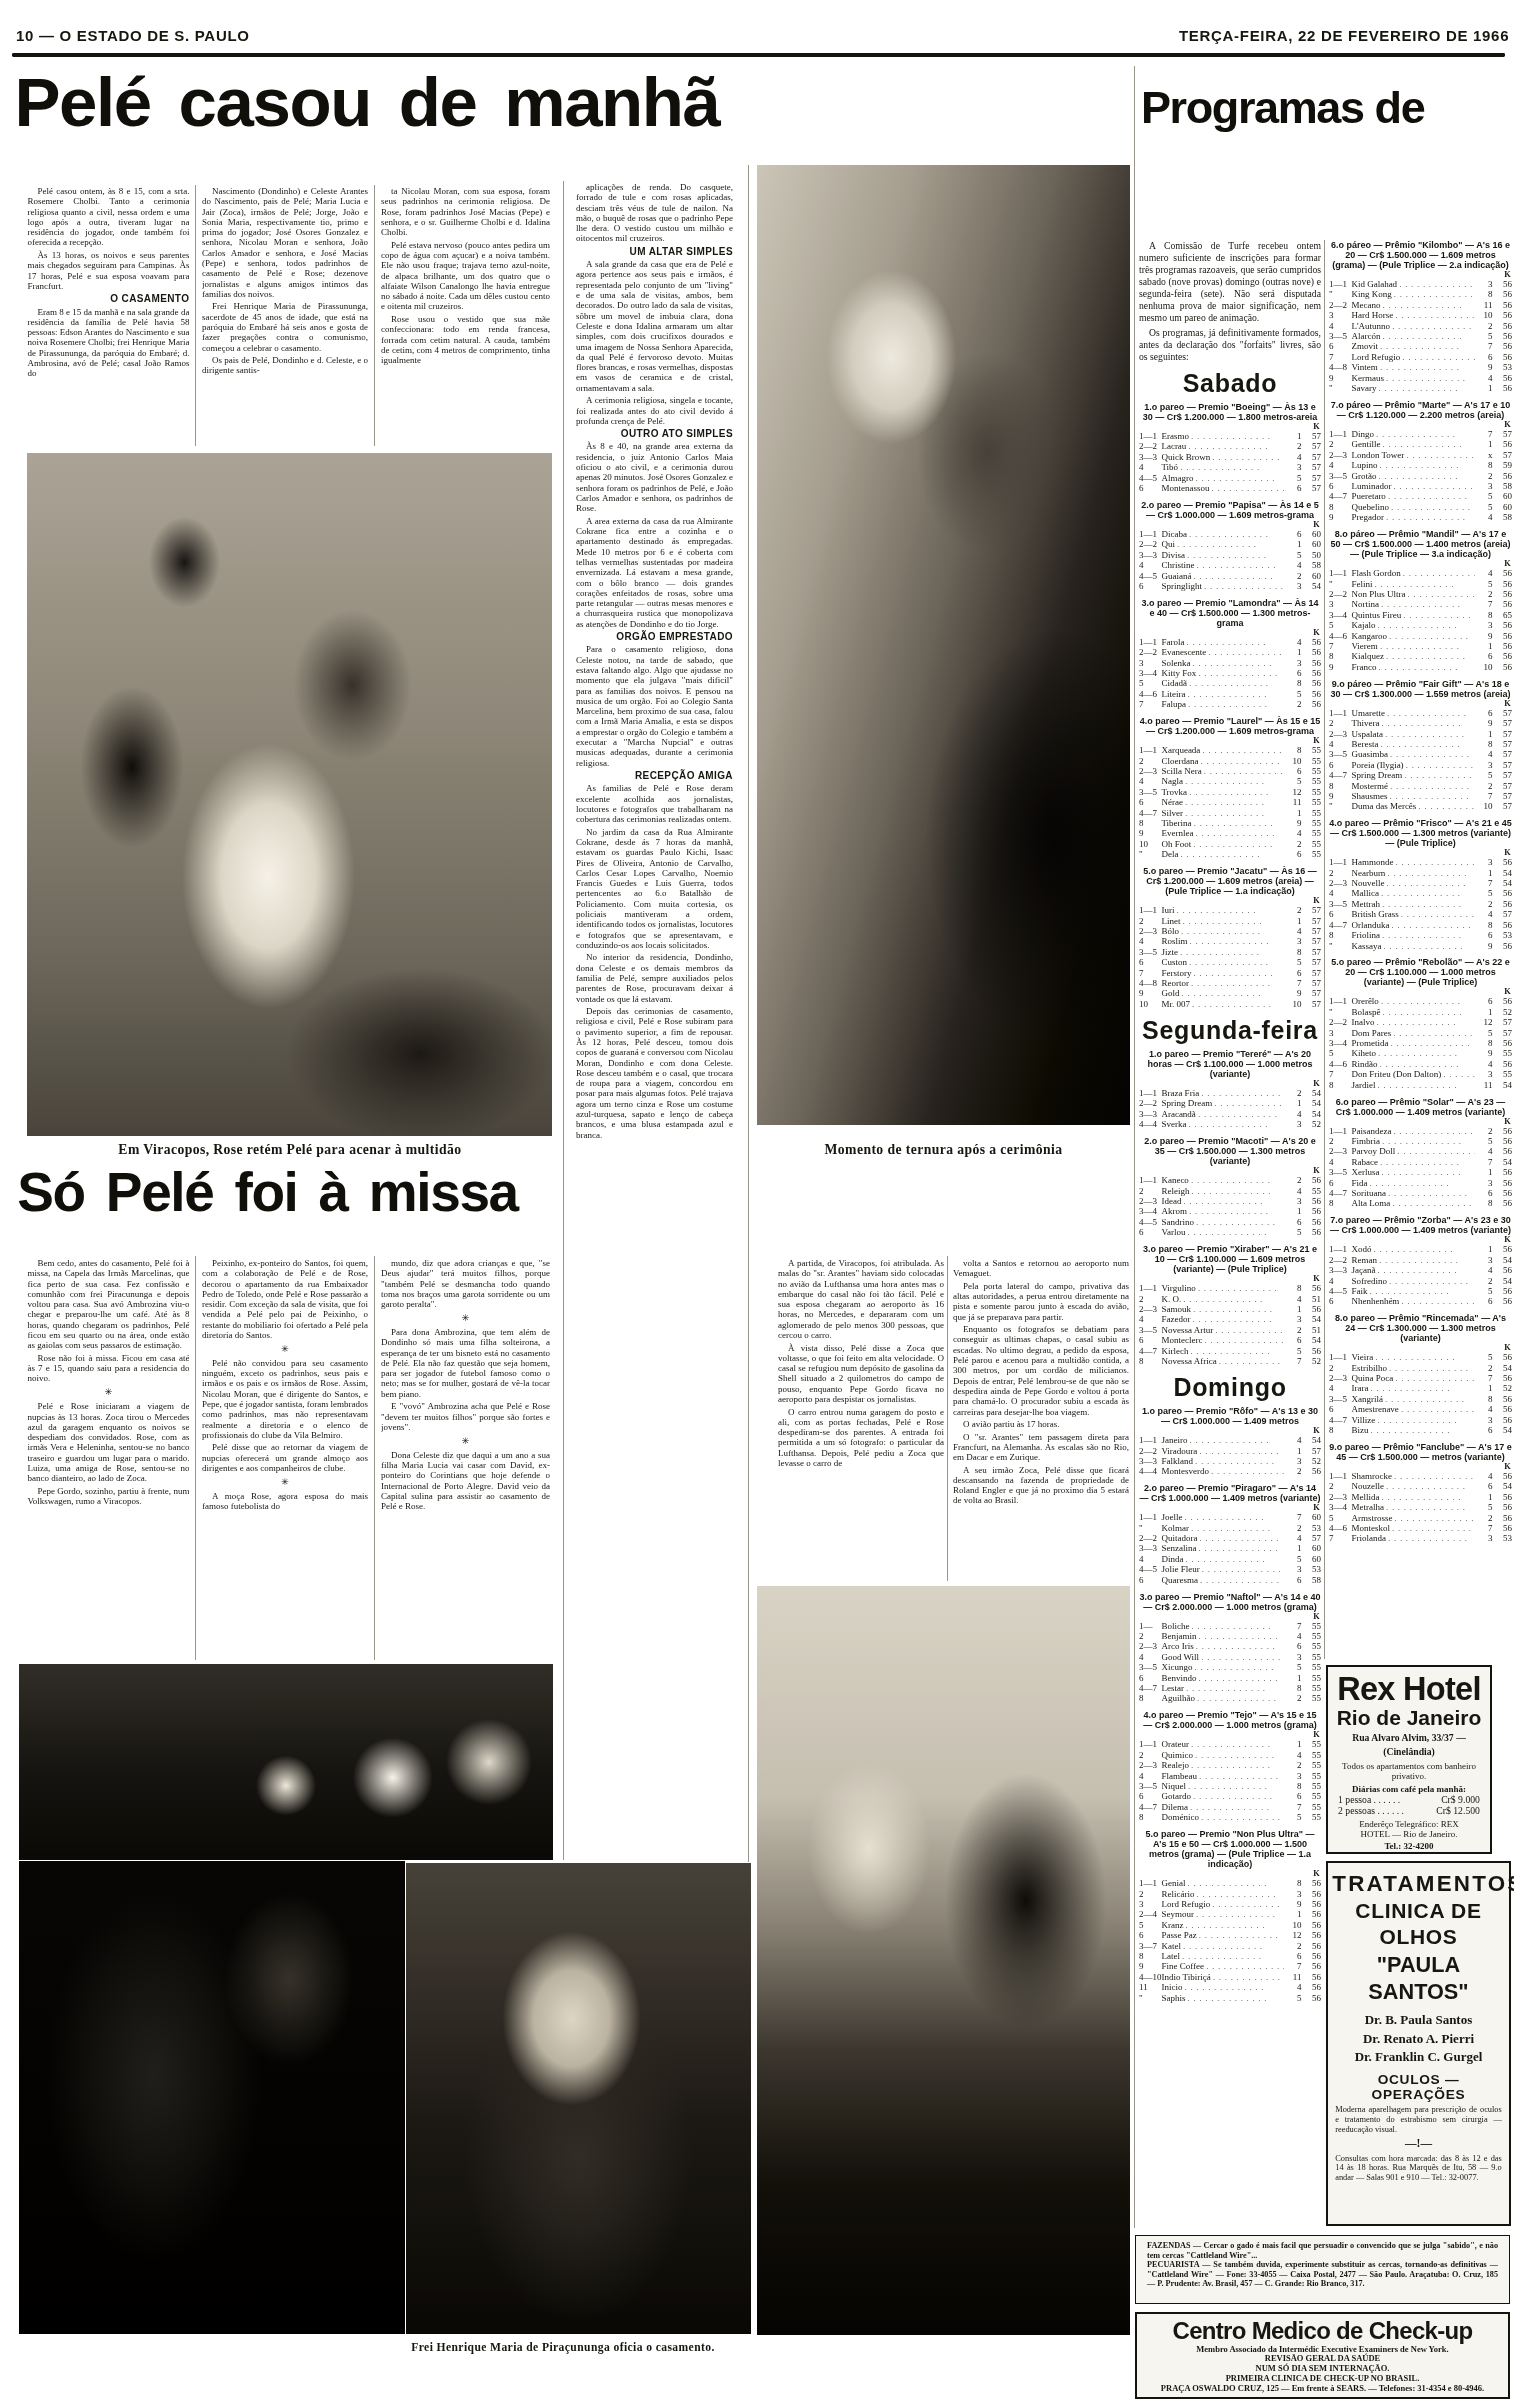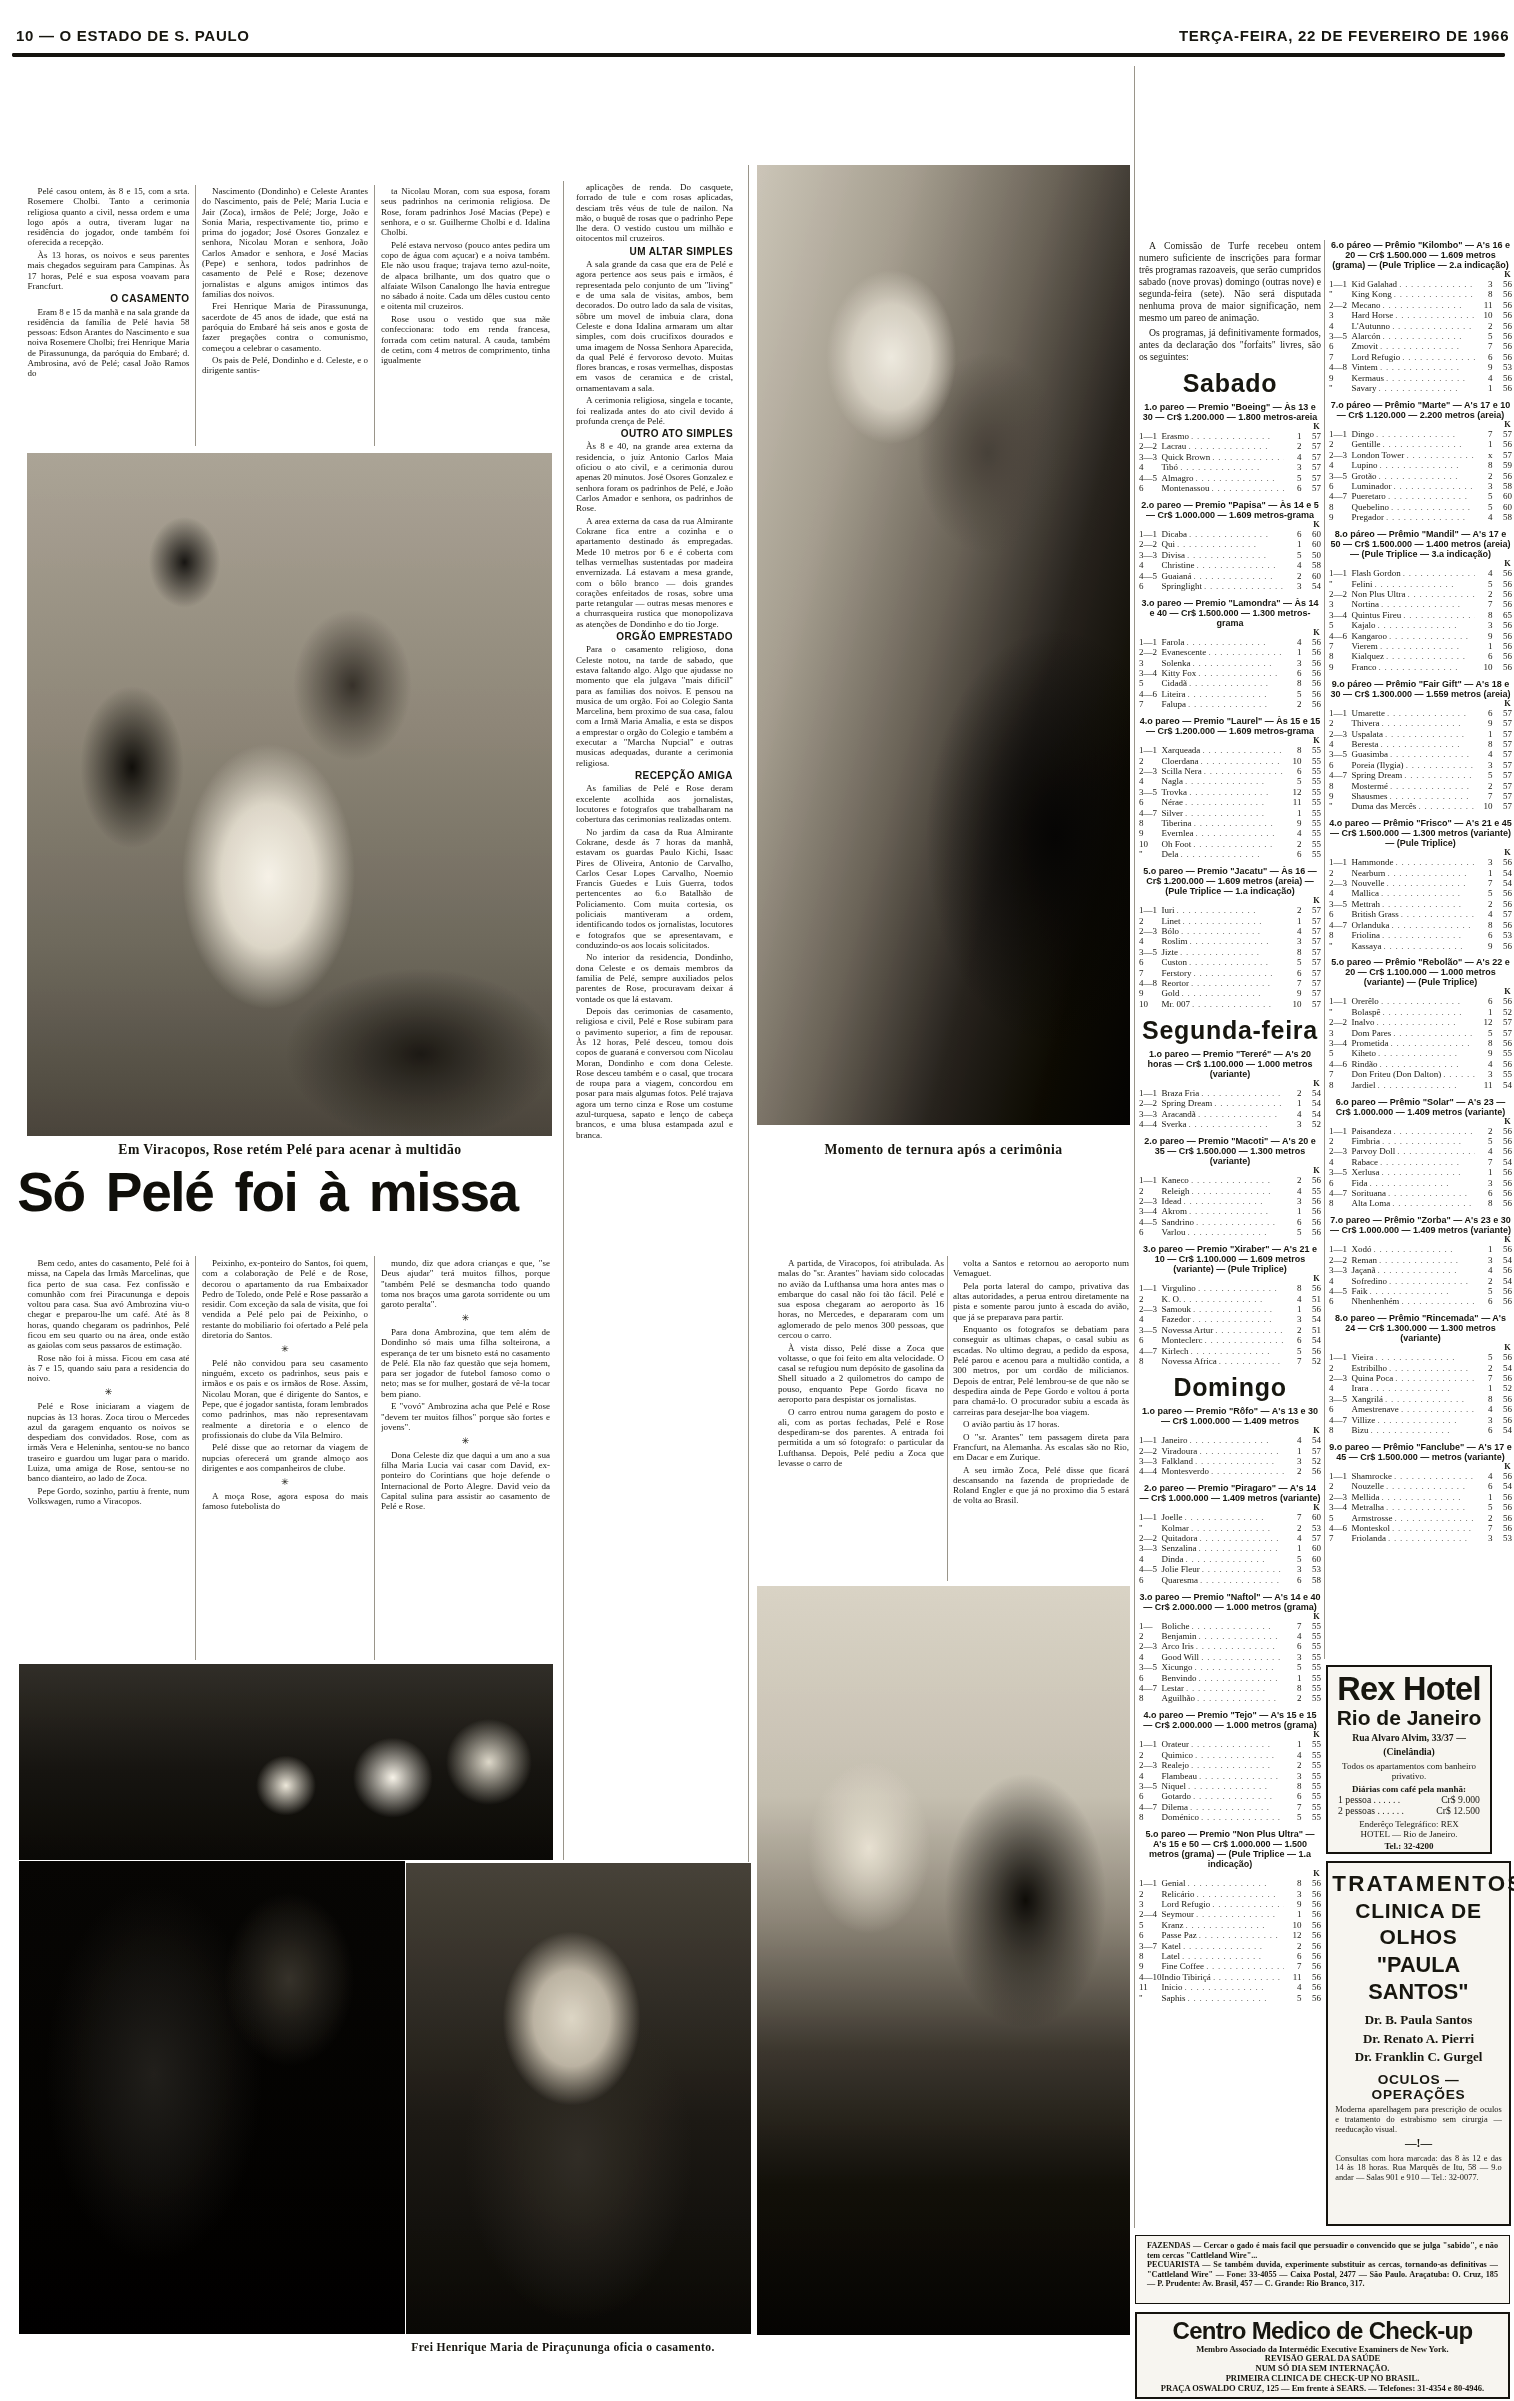--- a/index.html
+++ b/index.html
@@ -66,20 +66,21 @@
 </style>
 </head>
 <body>
 
 <div id="canvas" data-name="newspaper-page">
 
   <div class="abs mast" style="left:16px;top:27.4px;" data-name="masthead-page-number">10 — O ESTADO DE S. PAULO</div>
   <div class="abs mast" style="right:5.8px;top:27.4px;" data-name="masthead-date">TERÇA-FEIRA, 22 DE FEVEREIRO DE 1966</div>
   <div class="abs" id="rule-top" style="left:11.6px;top:53px;width:1493px;" data-name="masthead-rule"></div>
 
+  <div class="abs bighead" id="headline-main" style="left:14.4px;top:68px;width:740px;" data-name="headline-pele-casou">Pelé casou de manhã</div>
 
   <div class="abs col" style="left:27.4px;top:186px;width:162px;height:258px;" data-name="article-column">
       <div class="para" data-name="article-paragraph">Pelé casou ontem, às 8 e 15, com a srta. Rosemere Cholbi. Tanto a cerimonia religiosa quanto a civil, nessa ordem e uma logo após a outra, tiveram lugar na residência do jogador, onde também foi oferecida a recepção.</div>
       <div class="para" data-name="article-paragraph">Às 13 horas, os noivos e seus parentes mais chegados seguiram para Campinas. Às 17 horas, Pelé e sua esposa voavam para Francfurt.</div>
       <div class="subhead" data-name="article-subhead">O CASAMENTO</div>
       <div class="para" data-name="article-paragraph">Eram 8 e 15 da manhã e na sala grande da residência da família de Pelé havia 58 pessoas: Edson Arantes do Nascimento e sua noiva Rosemere Cholbi; frei Henrique Maria de Pirassununga, da paróquia do Embaré; d. Ambrosina, avó de Pelé; casal João Ramos do</div>
     </div>
   <div class="abs col" style="left:202px;top:186px;width:166px;height:258px;" data-name="article-column">
       <div class="para" data-name="article-paragraph">Nascimento (Dondinho) e Celeste Arantes do Nascimento, pais de Pelé; Maria Lucia e Jair (Zoca), irmãos de Pelé; Jorge, João e Sonia Maria, respectivamente tio, primo e prima do jogador; José Osores Gonzalez e senhora, Nicolau Moran e senhora, João Carlos Amador e senhora, e José Macias (Pepe) e senhora, todos padrinhos de casamento de Pelé e Rose; dezenove jornalistas e alguns amigos intimos das familias dos noivos.</div>
       <div class="para" data-name="article-paragraph">Frei Henrique Maria de Pirassununga, sacerdote de 45 anos de idade, que está na paróquia do Embaré há seis anos e gosta de fazer pregações contra o comunismo, começou a celebrar o casamento.</div>
@@ -182,20 +183,21 @@
       <div class="para" data-name="article-paragraph">A seu irmão Zoca, Pelé disse que ficará descansando na fazenda de propriedade de Roland Engler e que já no proximo dia 5 estará de volta ao Brasil.</div>
     </div>
 
   <div class="photo" style="left:757px;top:1586px;width:373px;height:749px;
     background:
       radial-gradient(ellipse 101px 159px at 72% 42%, #13110d 0%, rgba(19,17,13,0) 80%),
       radial-gradient(ellipse 72px 101px at 30% 35%, #e2dccd 0%, rgba(226,220,205,0) 85%),
       linear-gradient(180deg,#d5cfc2 0%, #c2bcae 28%, #8a8376 45%, #3f3a32 62%, #17150f 80%, #0b0a08 100%);" data-name="photo-airplane-boarding"></div>
 
   <div class="abs bighead" id="racing-headline" style="left:1141px;top:71px;width:370px;" data-name="headline-programas-pareos">
+    <div data-name="headline-line-1">Programas de</div>
   </div>
 
   <div class="abs racecol" style="left:1139px;top:240px;width:182px;height:1987px;" data-name="racing-column-left">
       <div class="race-intro" data-name="racing-intro-paragraph">A Comissão de Turfe recebeu ontem numero suficiente de inscrições para formar três programas razoaveis, que serão cumpridos sabado (nove provas) domingo (outras nove) e segunda-feira (sete). Não será disputada nenhuma prova de maior significação, nem mesmo um pareo de animação.</div>
       <div class="race-intro" data-name="racing-intro-paragraph">Os programas, já definitivamente formados, antes da declaração dos "forfaits" livres, são os seguintes:</div>
       <div class="race-day" data-name="race-day-heading">Sabado</div>
       <div class="race" data-name="race-block">
         <div class="race-h" data-name="race-header">1.o pareo — Premio "Boeing" — Às 13 e 30 — Cr$ 1.200.000 — 1.800 metros-areia</div>
         <div class="race-k" data-name="weight-column-label">K</div>
         <div class="re" data-name="race-entry">

